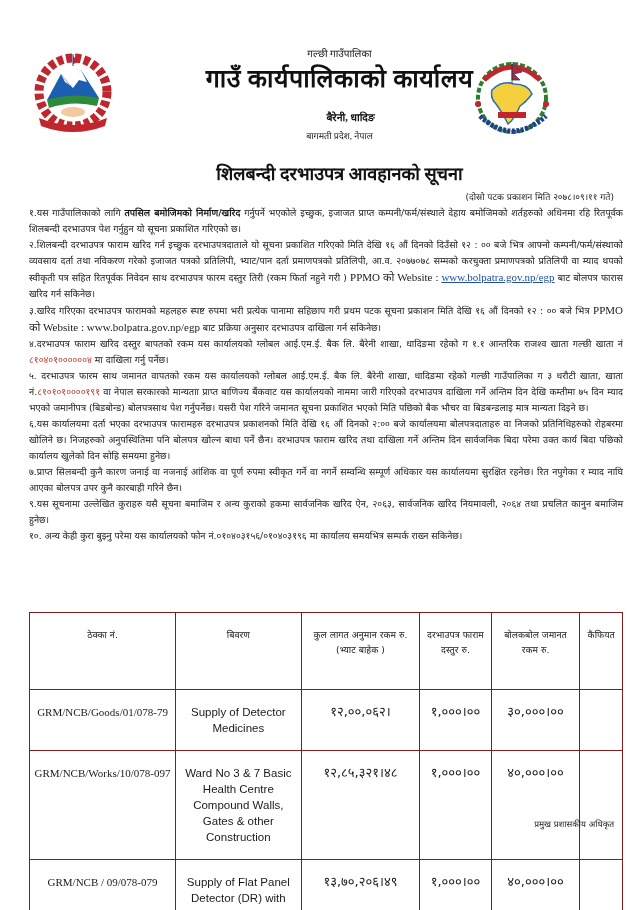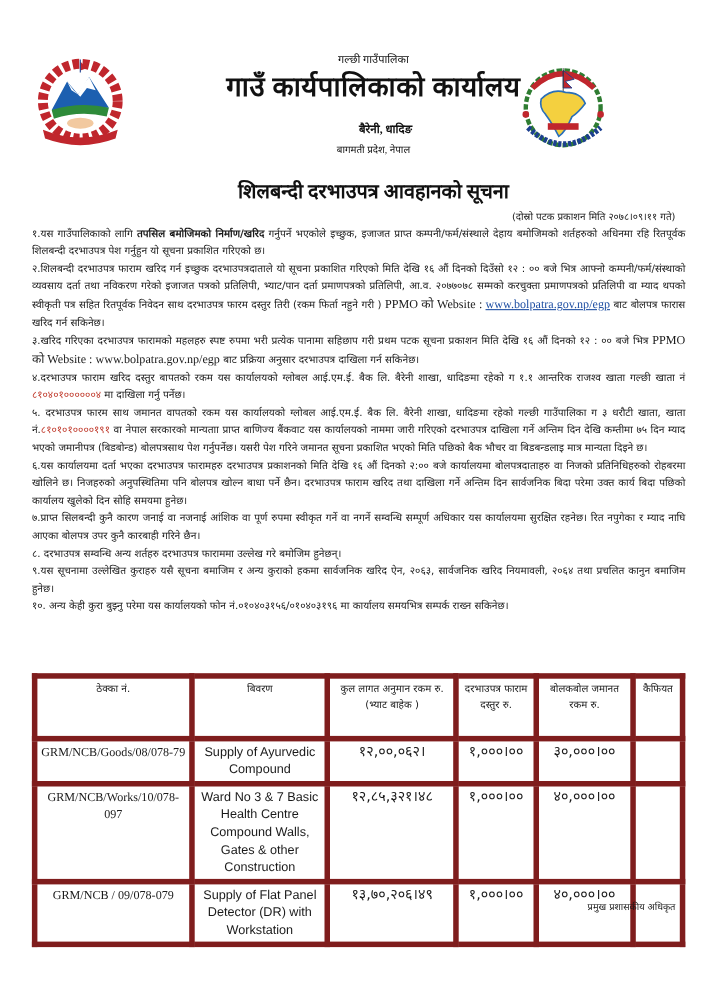--- a/index.html
+++ b/index.html
@@ -18,21 +18,21 @@
   .pubdate { position: absolute; right: 30px; top: 190px; font-size: 9px; font-family: "DejaVu Sans", "Liberation Sans", sans-serif; }
 
   .body-text { position: absolute; left: 29px; width: 594px; top: 205px; font-family: "DejaVu Sans", "Liberation Sans", sans-serif; font-size: 9.3px; line-height: 16px; text-align: justify; }
   .body-text p { margin: 0; }
   .body-text .bold { font-weight: bold; }
   .body-text .red { color: #c0392b; }
   .body-text .link { color: #1f4fa3; text-decoration: underline; font-family: "Liberation Serif", serif; font-size: 11px; margin-top: 20px; }
   .body-text .lat { font-family: "Liberation Serif", serif; font-size: 11px; }
 
   table.tenders { position: absolute; left: 29px; top: 612px; width: 594px; border-collapse: collapse; font-size: 9.5px; }
-  table.tenders th, table.tenders td { border: 5px solid #7f1d1d; padding: 2px 3px; text-align: center; vertical-align: top; }
+  table.tenders th, table.tenders td { border: 1px solid #7f1d1d; padding: 14px 3px; text-align: center; vertical-align: top; }
   table.tenders th { font-weight: normal; font-family: "DejaVu Sans", "Liberation Sans", sans-serif; font-size: 9.2px; line-height: 15px; height: 48px; }
   table.tenders td { line-height: 16px; }
   td.ref { font-family: "Liberation Serif", serif; font-size: 11px; }
   td.desc { font-family: "Liberation Sans", sans-serif; font-size: 11.5px; }
   td.num { font-family: "DejaVu Sans", "Liberation Sans", sans-serif; font-size: 13px; }
   .c1 { width: 114px; } .c2 { width: 102px; } .c3 { width: 96px; } .c4 { width: 55px; } .c5 { width: 70px; } .c6 { width: 30px; }
 
   .signature { position: absolute; right: 30px; top: 818px; font-family: "DejaVu Sans", "Liberation Sans", sans-serif; font-size: 8.5px; }
 </style>
 </head>
@@ -74,40 +74,39 @@
 <div class="pubdate">(दोस्रो पटक प्रकाशन मिति २०७८।०९।११ गते)</div>
 
 <div class="body-text">
   <p><span>१.यस गाउँपालिकाको लागि </span><span class="bold">तपसिल बमोजिमको निर्माण/खरिद</span><span> गर्नुपर्ने भएकोले इच्छुक, इजाजत प्राप्त कम्पनी/फर्म/संस्थाले देहाय बमोजिमको शर्तहरुको अधिनमा रहि रितपूर्वक शिलबन्दी दरभाउपत्र पेश गर्नुहुन यो सूचना प्रकाशित गरिएको छ।</span></p>
   <p><span>२.शिलबन्दी दरभाउपत्र फाराम खरिद गर्न इच्छुक दरभाउपत्रदाताले यो सूचना प्रकाशित गरिएको मिति देखि १६ औं दिनको दिउँसो १२ : ०० बजे भित्र आफ्नो कम्पनी/फर्म/संस्थाको व्यवसाय दर्ता तथा नविकरण गरेको इजाजत पत्रको प्रतिलिपी, भ्याट/पान दर्ता प्रमाणपत्रको प्रतिलिपी, आ.व. २०७७०७८ सम्मको करचुक्ता प्रमाणपत्रको प्रतिलिपी वा म्याद थपको स्वीकृती पत्र सहित रितपूर्वक निवेदन साथ दरभाउपत्र फारम दस्तुर तिरी (रकम फिर्ता नहुने गरी ) </span><span class="lat">PPMO को Website : </span><a class="link" style="color: rgb(31, 79, 163);">www.bolpatra.gov.np/egp</a><span> बाट बोलपत्र फारास खरिद गर्न सकिनेछ।</span></p>
   <p><span>३.खरिद गरिएका दरभाउपत्र फारामको महलहरु स्पष्ट रुपमा भरी प्रत्येक पानामा सहिछाप गरी प्रथम पटक सूचना प्रकाशन मिति देखि १६ औं दिनको १२ : ०० बजे भित्र </span><span class="lat">PPMO को Website : www.bolpatra.gov.np/egp</span><span> बाट प्रक्रिया अनुसार दरभाउपत्र दाखिला गर्न सकिनेछ।</span></p>
   <p><span>४.दरभाउपत्र फाराम खरिद दस्तुर बापतको रकम यस कार्यालयको ग्लोबल आई.एम.ई. बैक लि. बैरेनी शाखा, धादिङमा रहेको ग १.१ आन्तरिक राजश्व खाता गल्छी खाता नं </span><span class="red" style="color: rgb(192, 57, 43);">८१०४०१००००००४</span><span> मा दाखिला गर्नु पर्नेछ।</span></p>
   <p><span>५. दरभाउपत्र फारम साथ जमानत वापतको रकम यस कार्यालयको ग्लोबल आई.एम.ई. बैक लि. बैरेनी शाखा, धादिङमा रहेको गल्छी गाउँपालिका ग ३ धरौटी खाता, खाता नं.</span><span class="red" style="color: rgb(192, 57, 43);">८१०१०१००००१९१</span><span> वा नेपाल सरकारको मान्यताा प्राप्त बाणिज्य बैंकवाट यस कार्यालयको नाममा जारी गरिएको दरभाउपत्र दाखिला गर्ने अन्तिम दिन देखि कम्तीमा ७५ दिन म्याद भएको जमानीपत्र (बिडबोन्ड) बोलपत्रसाथ पेश गर्नुपर्नेछ। यसरी पेश गरिने जमानत सूचना प्रकाशित भएको मिति पछिको बैक भौचर वा बिडबन्डलाइ मात्र मान्यता दिइने छ।</span></p>
   <p>६.यस कार्यालयमा दर्ता भएका दरभाउपत्र फारामहरु दरभाउपत्र प्रकाशनको मिति देखि १६ औं दिनको २:०० बजे कार्यालयमा बोलपत्रदाताहरु वा निजको प्रतिनिधिहरुको रोहबरमा खोलिने छ। निजहरुको अनुपस्थितिमा पनि बोलपत्र खोल्न बाधा पर्ने छैन। दरभाउपत्र फाराम खरिद तथा दाखिला गर्ने अन्तिम दिन सार्वजनिक बिदा परेमा उक्त कार्य बिदा पछिको कार्यालय खुलेको दिन सोहि समयमा हुनेछ।</p>
   <p>७.प्राप्त सिलबन्दी कुनै कारण जनाई वा नजनाई आंशिक वा पूर्ण रुपमा स्वीकृत गर्ने वा नगर्ने सम्वन्धि सम्पूर्ण अधिकार यस कार्यालयमा सुरक्षित रहनेछ। रित नपुगेका र म्याद नाघि आएका बोलपत्र उपर कुनै कारबाही गरिने छैन।</p>
-  <p>८. दरभाउपत्र सम्वन्धि अन्य शर्तहरु दरभाउपत्र फाराममा उल्लेख गरे बमोजिम हुनेछन्।</p>
   <p>९.यस सूचनामा उल्लेखित कुराहरु यसै सूचना बमाजिम र अन्य कुराको हकमा सार्वजनिक खरिद ऐन, २०६३, सार्वजनिक खरिद नियमावली, २०६४ तथा प्रचलित कानुन बमाजिम हुनेछ।</p>
   <p>१०. अन्य केही कुरा बुझ्नु परेमा यस कार्यालयको फोन नं.०१०४०३१५६/०१०४०३१९६ मा कार्यालय समयभित्र सम्पर्क राख्न सकिनेछ।</p>
 </div>
 
 <table class="tenders">
   <thead>
     <tr>
       <th class="c1">ठेक्का नं.</th>
       <th class="c2">बिवरण</th>
       <th class="c3">कुल लागत अनुमान रकम रु.(भ्याट बाहेक )</th>
       <th class="c4">दरभाउपत्र फाराम दस्तुर रु.</th>
       <th class="c5">बोलकबोल जमानत रकम रु.</th>
       <th class="c6">कैफियत</th>
     </tr>
   </thead>
   <tbody>
     <tr>
-      <td class="ref">GRM/NCB/Goods/08/078-79</td>
-      <td class="desc">Supply of Ayurvedic Compound</td>
+      <td class="ref">GRM/NCB/Goods/01/078-79</td>
+      <td class="desc">Supply of Detector Medicines</td>
       <td class="num">१२,००,०६२।</td>
       <td class="num">१,०००।००</td>
       <td class="num">३०,०००।००</td>
       <td></td>
     </tr>
     <tr>
       <td class="ref">GRM/NCB/Works/10/078-097</td>
       <td class="desc">Ward No 3 &amp; 7 Basic Health Centre Compound Walls, Gates &amp; other Construction</td>
       <td class="num">१२,८५,३२१।४८</td>
       <td class="num">१,०००।००</td>

